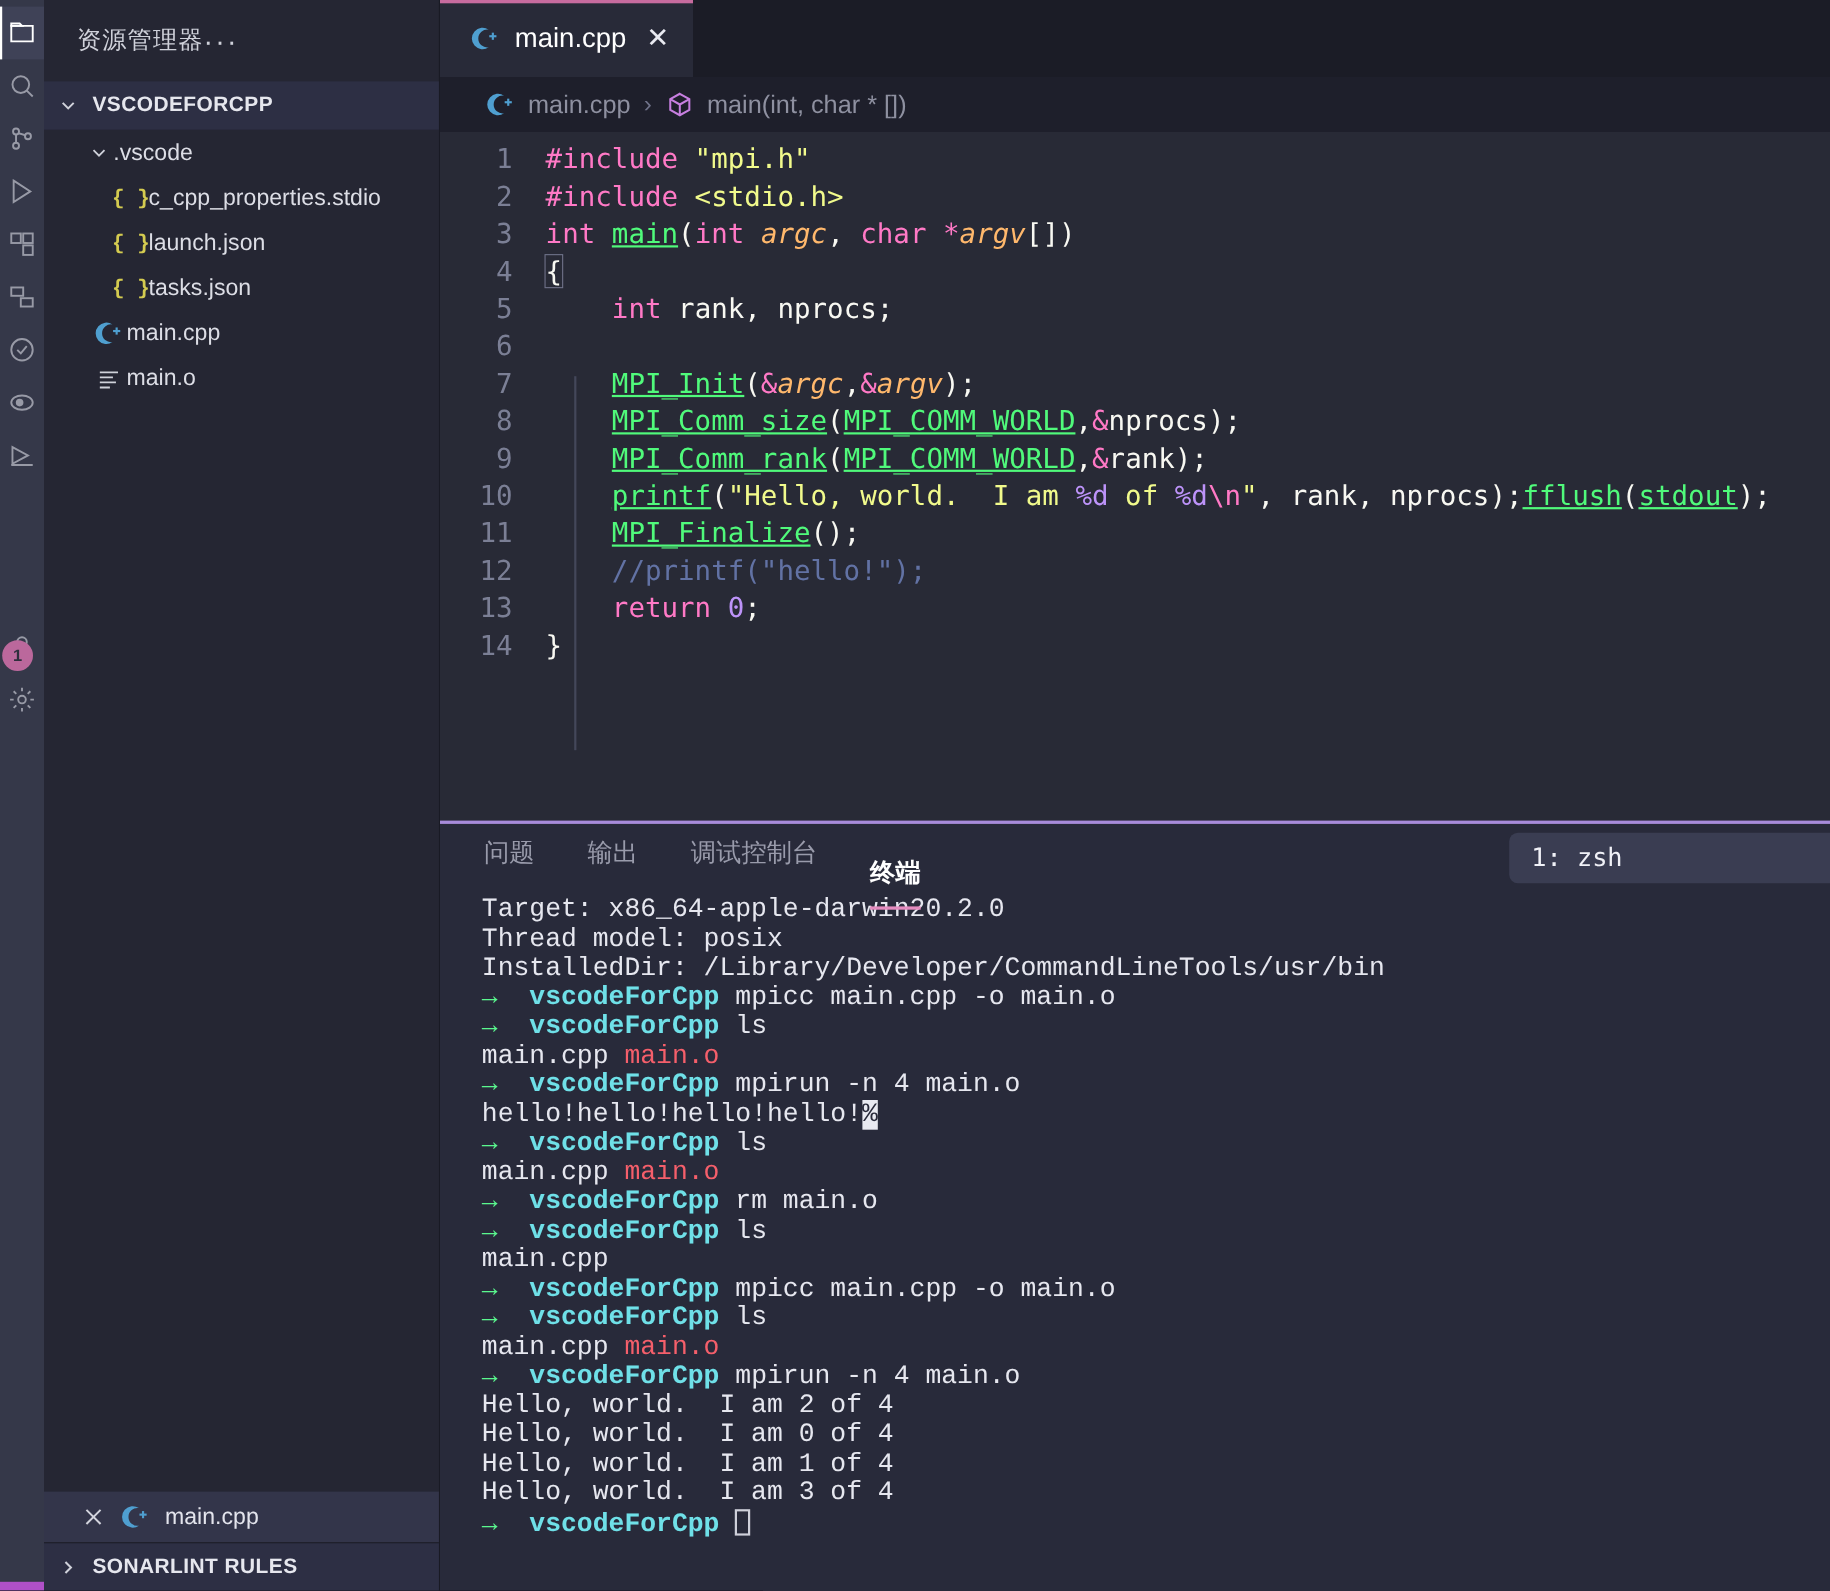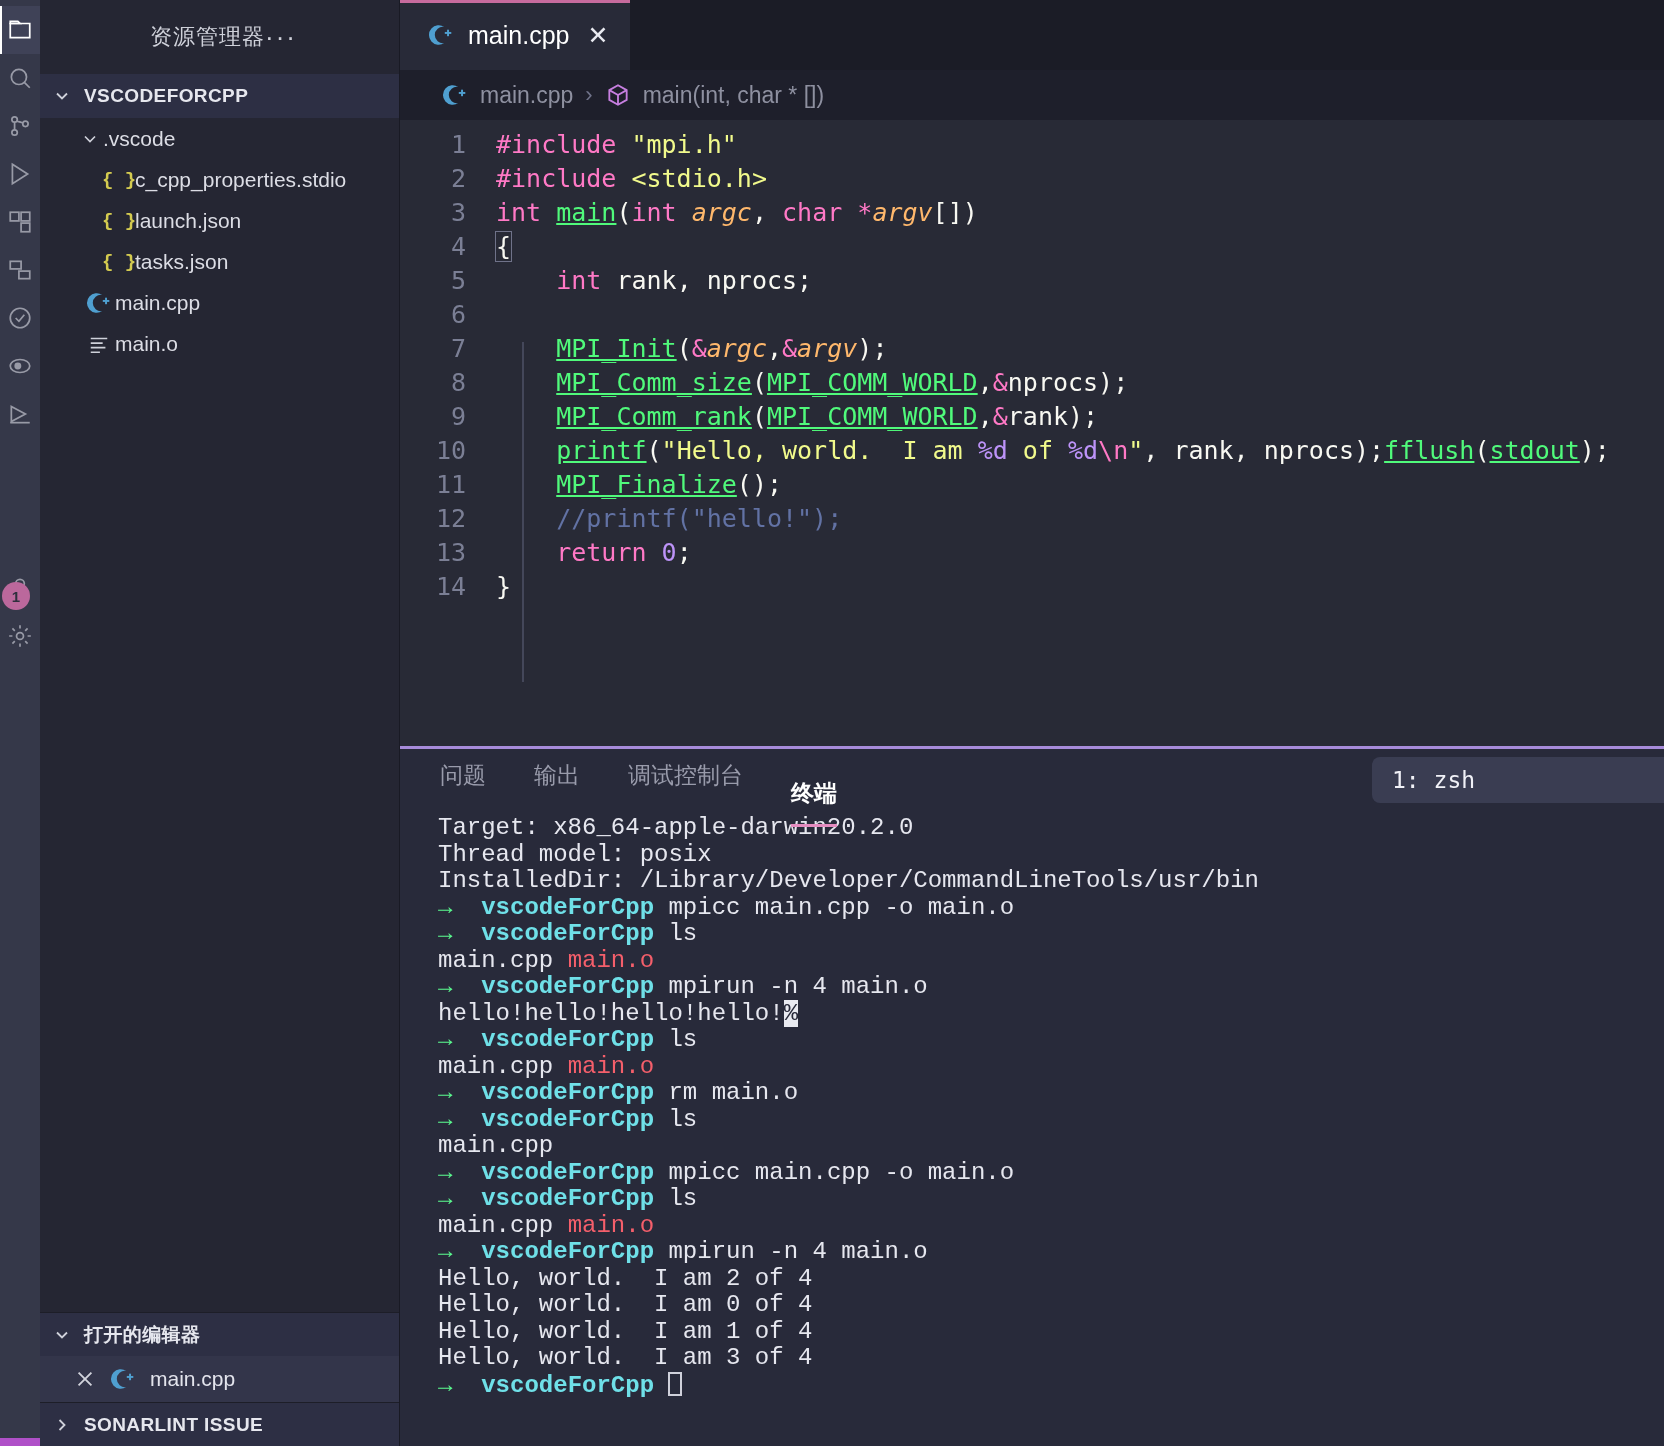--- a/index.html
+++ b/index.html
@@ -41,21 +41,21 @@
 
   
   .side-bar {
     width: 360px; flex: 0 0 360px;
     background: #252633;
     display: flex; flex-direction: column;
     border-right: 1px solid #191a24;
   }
   .side-title {
     height: 74px; display: flex; align-items: center;
-    padding: 0 22px 0 30px; justify-content: center;
+    padding: 0 22px 0 30px; justify-content: flex-start;
   }
   .side-title-text { color: #cfd1da; font-size: 22px; letter-spacing: 1px; }
   .side-dots { color: #cfd1da; font-size: 26px; letter-spacing: 2px; line-height: 1; }
 
   .tree-root {
     height: 44px; display:flex; align-items:center; gap: 12px;
     padding-left: 12px; background: #2d2f44; color: #e6e7ee;
     font-size: 19px; font-weight: bold; letter-spacing: .4px;
   }
   .tree-scroll { flex: 1 1 auto; overflow: hidden; background: #252633; }
@@ -299,28 +299,20 @@
         <span class="ficon obj">
           <svg width="24" height="22" viewBox="0 0 24 24" fill="none" stroke="#cfd1da" stroke-width="1.8">
             <path d="M3 6h18M3 11h13M3 16h16M3 21h10"></path>
           </svg>
         </span>
         <span>main.o</span>
       </div>
     </div>
 
     <div class="side-bottom">
-      <div class="sec-header">
-        <span class="chev">
-          <svg width="20" height="20" viewBox="0 0 24 24" fill="none" stroke="currentColor" stroke-width="2.2">
-              <path d="M6 9l6 6 6-6"></path>
-            </svg>
-        </span>
-        <span>打开的编辑器</span>
-      </div>
       <div class="open-row">
         <span class="xmark">
           <svg width="22" height="22" viewBox="0 0 24 24" fill="none" stroke="currentColor" stroke-width="2">
               <path d="M5 5l14 14M19 5L5 19"></path>
             </svg>
         </span>
         <span class="cpp-logo">
           <svg viewBox="0 0 24 24" width="26" height="26">
             <path d="M15 4.6A9 9 0 1 0 15 19.4 7.5 7.5 0 1 1 15 4.6z" fill="#4f9fd0"></path>
             <rect x="15.5" y="9.2" width="6" height="1.8" fill="#4f9fd0"></rect>
@@ -328,21 +320,21 @@
           </svg>
         </span>
         <span>main.cpp</span>
       </div>
       <div class="sec-header">
         <span class="chev">
           <svg width="20" height="20" viewBox="0 0 24 24" fill="none" stroke="currentColor" stroke-width="2.2">
               <path d="M9 6l6 6-6 6"></path>
             </svg>
         </span>
-        <span>SONARLINT ISSUE</span>
+        <span>SONARLINT RULES</span>
       </div>
     </div>
   </div>
 
   <div class="main-col">
 
     <div class="tab-bar">
       <div class="tab">
         <span class="cpp-logo">
           <svg viewBox="0 0 24 24" width="26" height="26">

